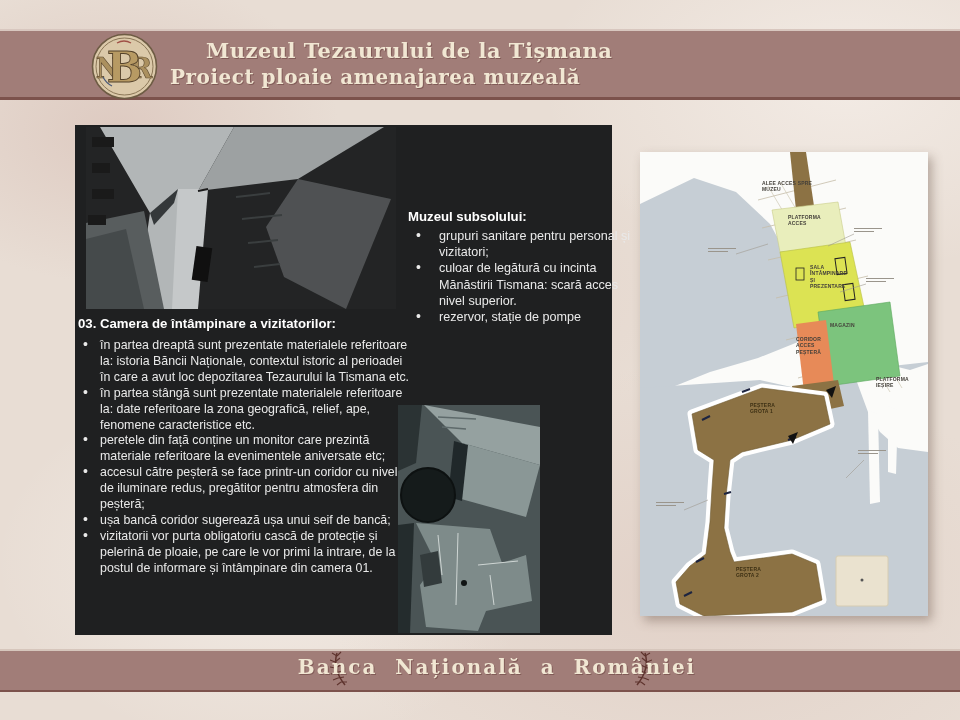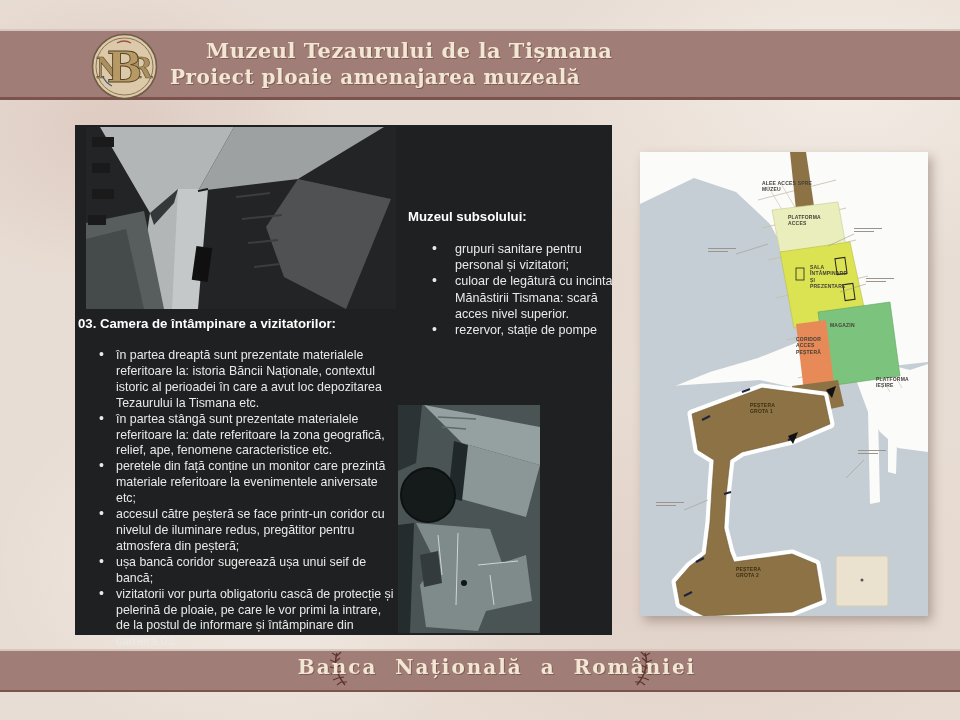--- a/index.html
+++ b/index.html
@@ -23,22 +23,22 @@
     font-family:"DejaVu Serif",serif;font-weight:bold;color:#f1e7d3;
     text-shadow:1px 1px 0 rgba(70,30,25,.35);}
   .header-titles .t1{font-size:21px;line-height:26px;letter-spacing:.5px;margin-left:36px;}
   .header-titles .t2{font-size:20px;line-height:26px;letter-spacing:.5px;}
   
   .main-panel{position:absolute;left:75px;top:125px;width:537px;height:510px;background:#1f2021;}
   .plan1{position:absolute;left:11px;top:2px;width:310px;height:182px;}
   .plan2{position:absolute;left:323px;top:280px;width:142px;height:228px;}
   .room03{position:absolute;left:3px;top:190px;width:334px;color:#e9e9e9;
     font-size:12.4px;line-height:15.9px;}
-  .room03 h3{margin:0 0 15px 0;font-size:13.2px;line-height:17px;color:#fff;font-weight:bold;}
-  ul.blist{list-style:none;margin:16px;padding:0;}
+  .room03 h3{margin:0 0 6px 0;font-size:13.2px;line-height:17px;color:#fff;font-weight:bold;}
+  ul.blist{list-style:none;margin:0;padding:0;}
   ul.blist li{position:relative;padding-left:22px;margin:0;}
   ul.blist li::before{content:"\2022";position:absolute;left:5px;top:-1px;font-size:14px;}
   .basement{position:absolute;left:333px;top:83px;width:238px;color:#e9e9e9;
     font-size:12.6px;line-height:16.2px;}
   .basement h3{margin:0 0 3px 0;font-size:13.2px;line-height:17px;color:#fff;font-weight:bold;}
   .basement ul.blist li{padding-left:31px;}
   .basement ul.blist li::before{left:8px;}
   
   .map-panel{position:absolute;left:640px;top:152px;width:288px;height:464px;background:#fbfbf9;
     box-shadow:4px 5px 10px rgba(110,90,80,.45);}

